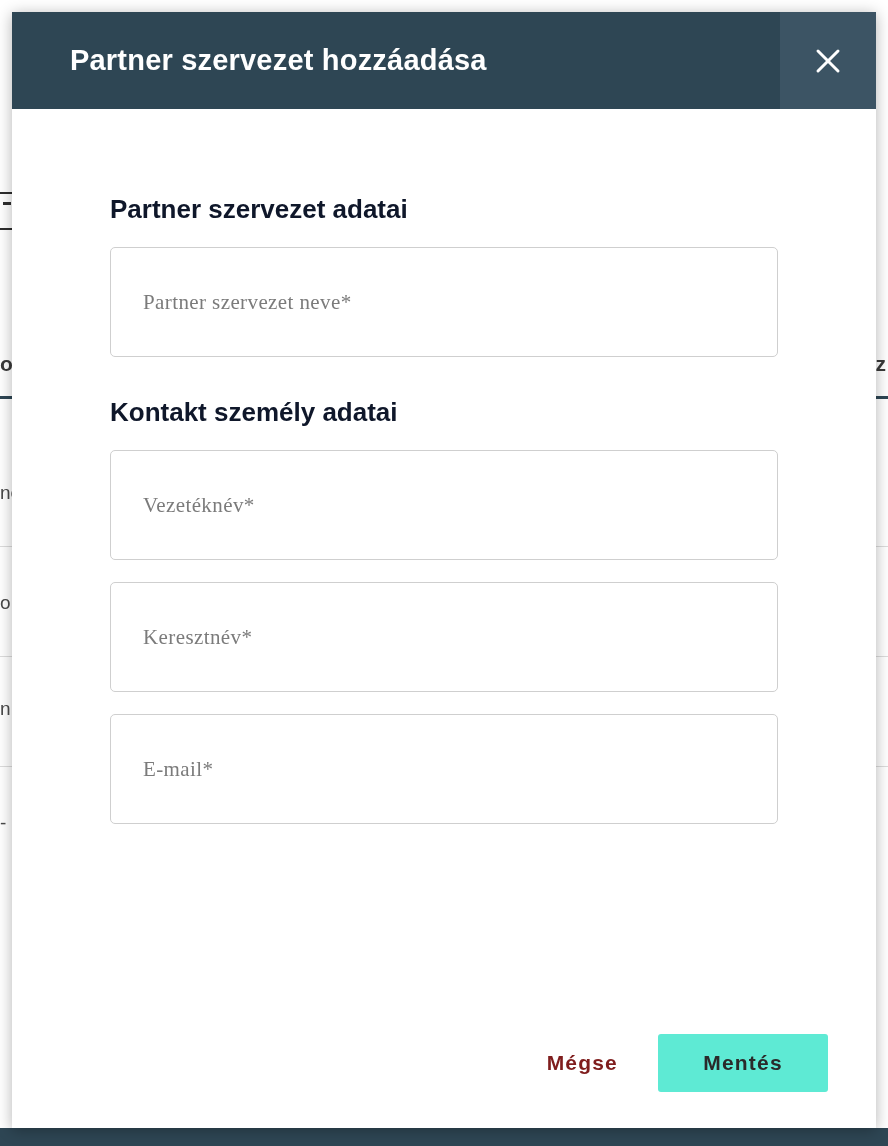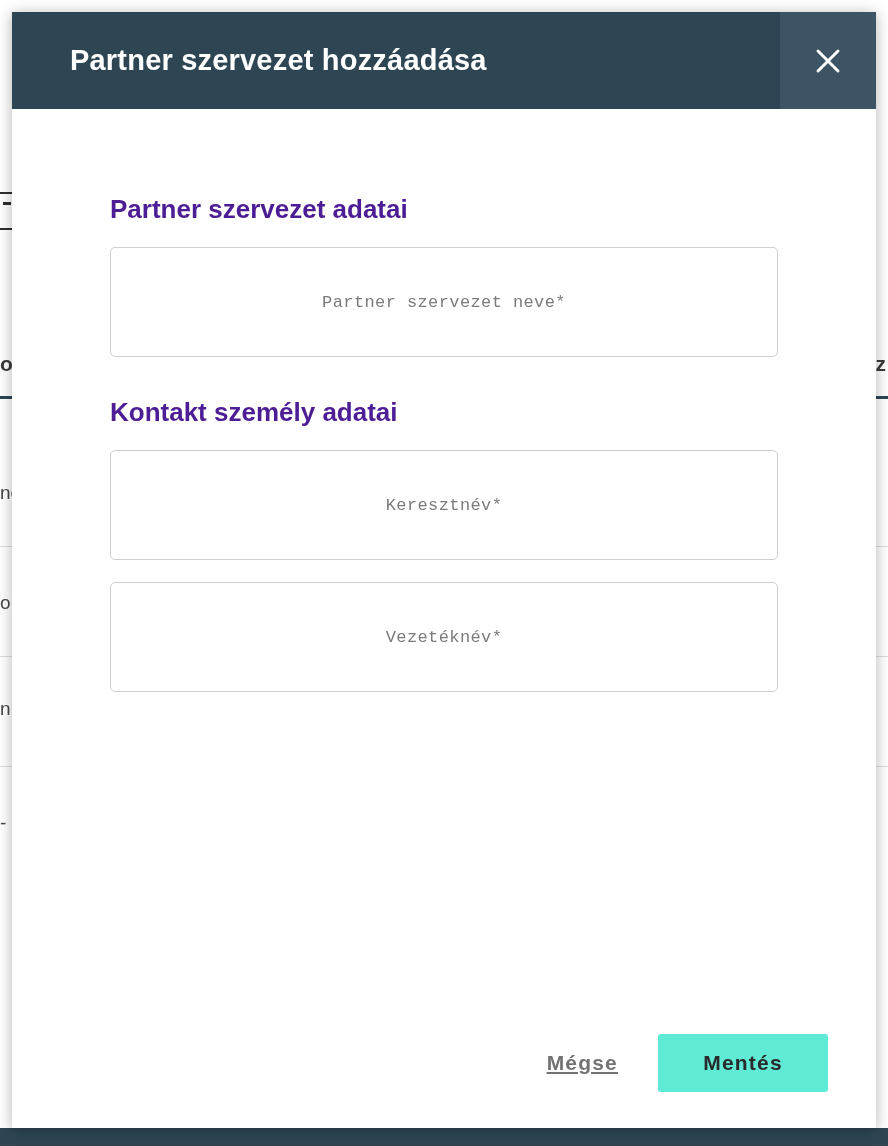--- a/index.html
+++ b/index.html
@@ -142,21 +142,21 @@
 
   .modal-body {
     flex: 1 1 auto;
     padding: 0 98px;
     box-sizing: border-box;
     overflow: hidden;
   }
   .section-title {
     font-size: 26px;
     font-weight: 700;
-    color: #4c1d95;
+    color: #0f172a;
     margin-top: 85px;
     margin-bottom: 0;
   }
   .section-title.second {
     margin-top: 40px;
   }
   .field {
     margin-top: 22px;
     width: 100%;
     height: 110px;
@@ -168,24 +168,23 @@
     align-items: center;
   }
   .field input {
     border: none;
     outline: none;
     background: transparent;
     width: 100%;
     height: 100%;
     padding: 0 32px;
     box-sizing: border-box;
-    font-family: Liberation Mono, monospace;
-    font-size: 17px;
+    font-family: Liberation Serif, serif;
+    font-size: 21px;
     color: #3a3a3a;
-    text-align: center;
   }
   .field input::placeholder {
     color: #7b7b7b;
     opacity: 1;
     letter-spacing: 0.4px;
   }
 
   .modal-footer {
     flex: none;
     height: 130px;
@@ -202,22 +201,21 @@
     font-weight: 700;
     letter-spacing: 1.2px;
     border: none;
     cursor: pointer;
     padding: 0 28px;
     height: 58px;
     border-radius: 3px;
   }
   .btn-cancel {
     background: transparent;
-    color: #737373;
-    text-decoration: underline;
+    color: #7f1d1d;
   }
   .btn-save {
     background: #5eead4;
     color: #2a2a2a;
     min-width: 170px;
   }
 </style>
 </head>
 <body>
 
@@ -258,27 +256,30 @@
 
     <h2 class="section-title">Partner szervezet adatai</h2>
 
     <div class="field">
       <input type="text" placeholder="Partner szervezet neve*" style="">
     </div>
 
     <h2 class="section-title second">Kontakt személy adatai</h2>
 
     <div class="field">
+      <input type="text" placeholder="Vezetéknév*" style="">
+    </div>
+
+    <div class="field">
       <input type="text" placeholder="Keresztnév*" style="">
     </div>
 
     <div class="field">
-      <input type="text" placeholder="Vezetéknév*" style="">
-    </div>
-
+      <input type="text" placeholder="E-mail*" style="">
+    </div>
 
   </div>
 
   <div class="modal-footer">
     <button class="btn btn-cancel">Mégse</button>
     <button class="btn btn-save">Mentés</button>
   </div>
 
 </div>
 

